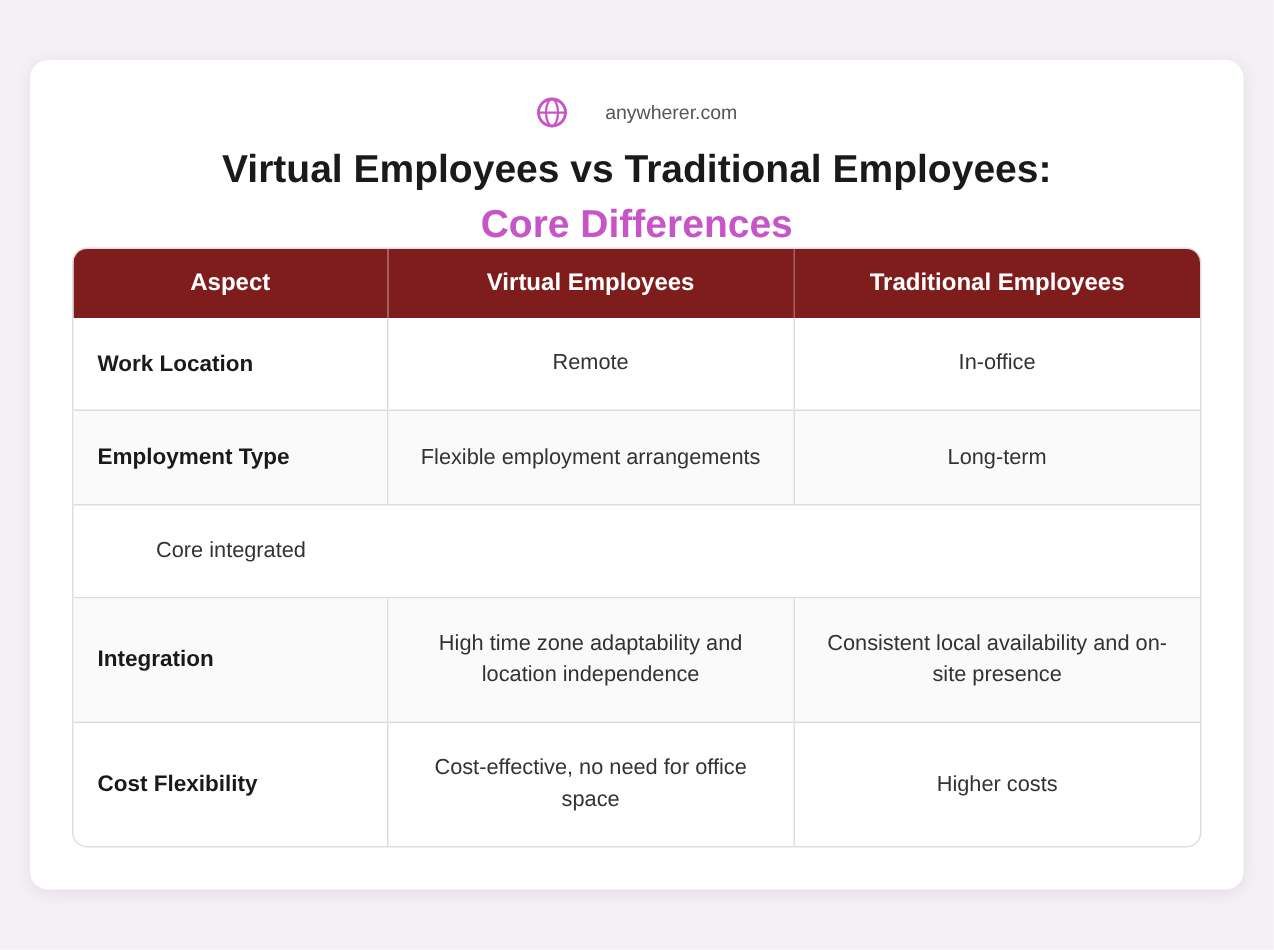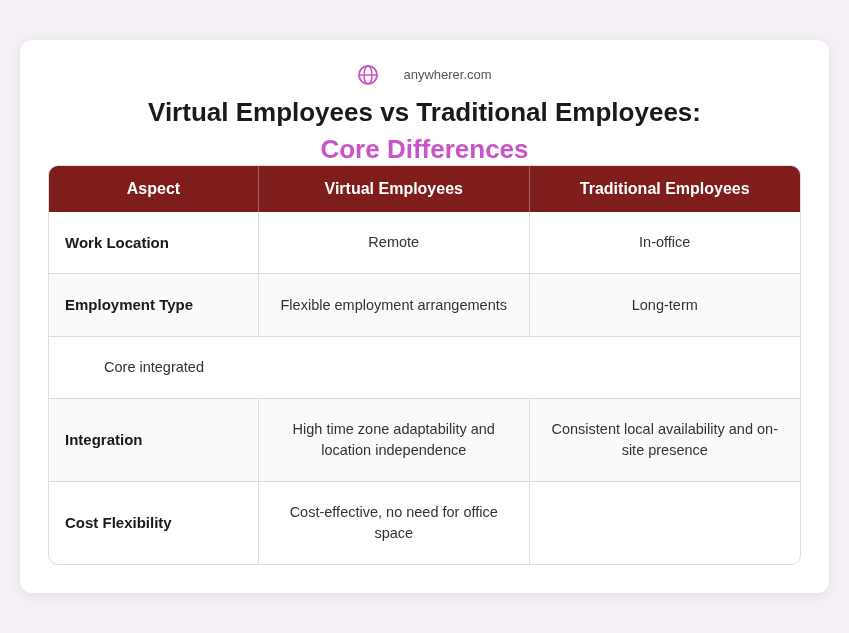--- a/index.html
+++ b/index.html
@@ -211,17 +211,20 @@
             <span class="cell-text">Consistent local availability and on-site presence</span>
           </div>
         </div>
         <div class="table-row">
           <div class="aspect-cell">
             <span class="cell-text">Cost Flexibility</span>
           </div>
           <div class="virtual-cell">
             <span class="cell-text">Cost-effective, no need for office space</span>
           </div>
+          <div class="traditional-cell">
+            <span class="cell-text">Higher costs</span>
+          </div>
         </div>
       </div>
 
   </div>
 </div>
 
 </body></html>

